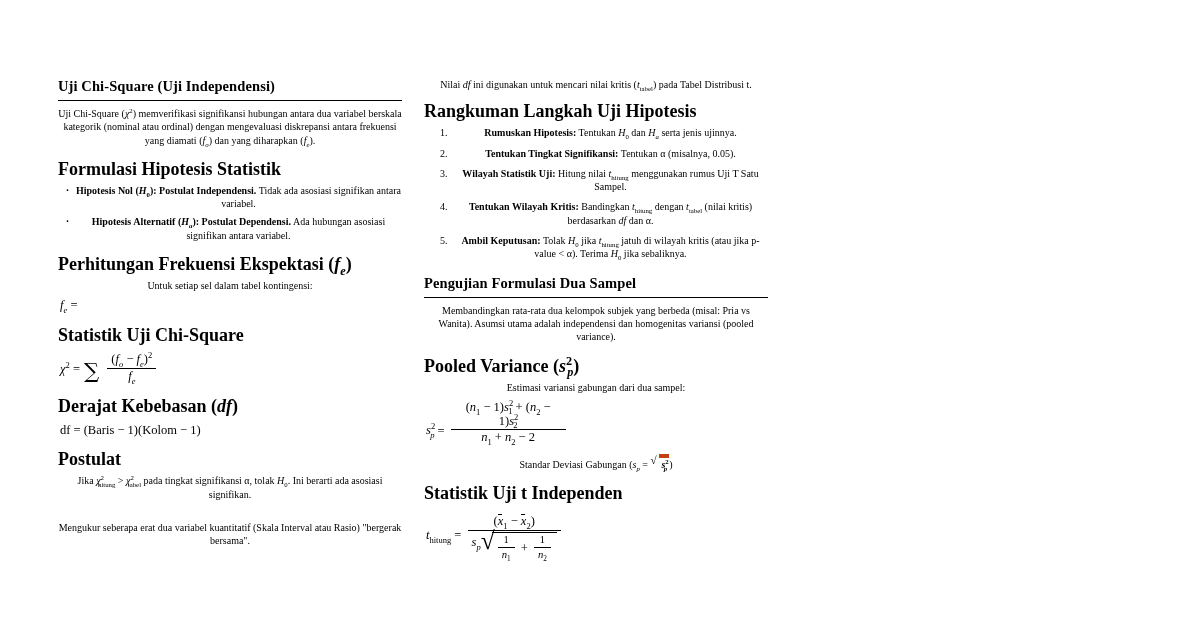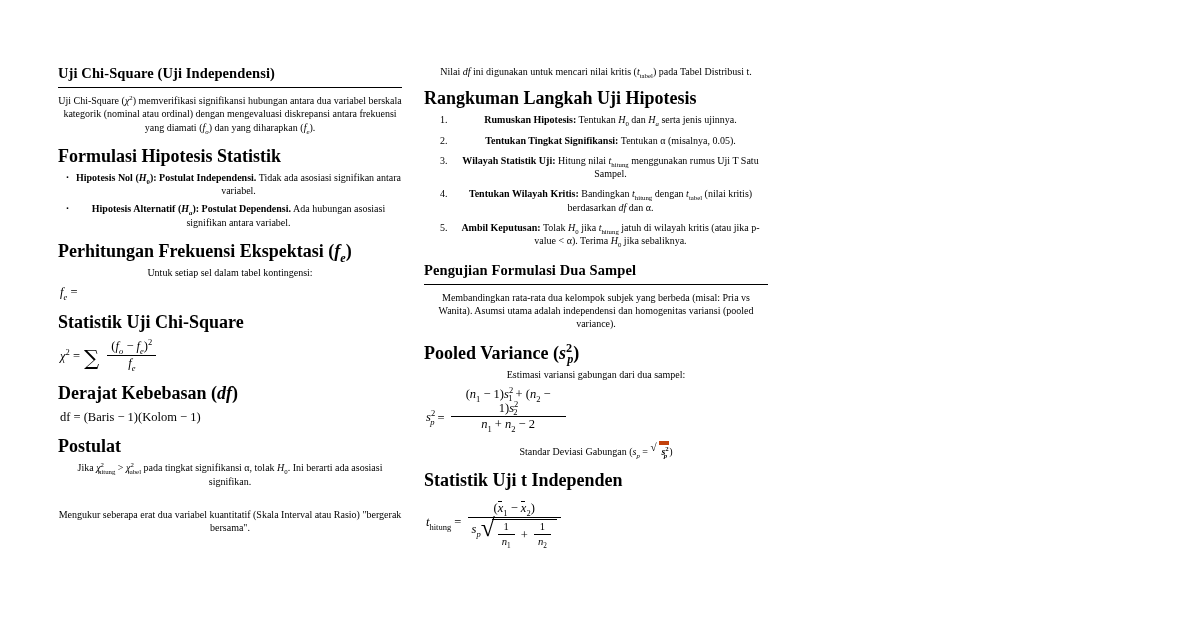--- a/index.html
+++ b/index.html
@@ -14,21 +14,21 @@
     color: #000000;
     overflow: hidden;
   }
   .page {
     position: relative;
     width: 1191px;
     height: 626px;
   }
   .col {
     position: absolute;
-    top: 65px;
+    top: 78px;
     width: 344px;
   }
   .col-left { left: 58px; }
   .col-right { left: 424px; }
 
   h1.sec {
     font-family: "Liberation Serif", serif;
     font-size: 14.5px;
     font-weight: bold;
     margin: 0 0 6px 0;

